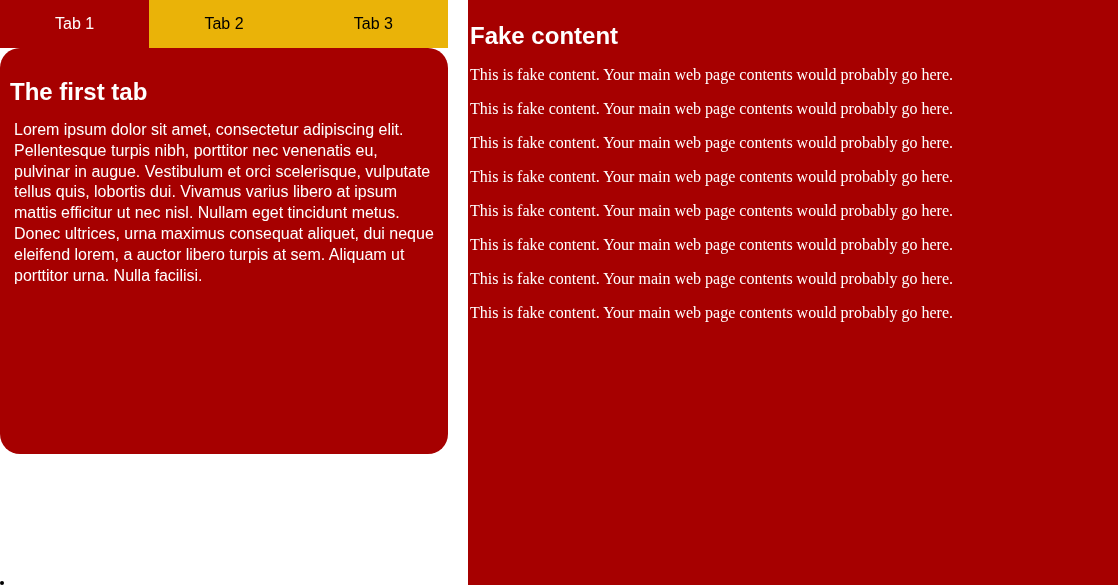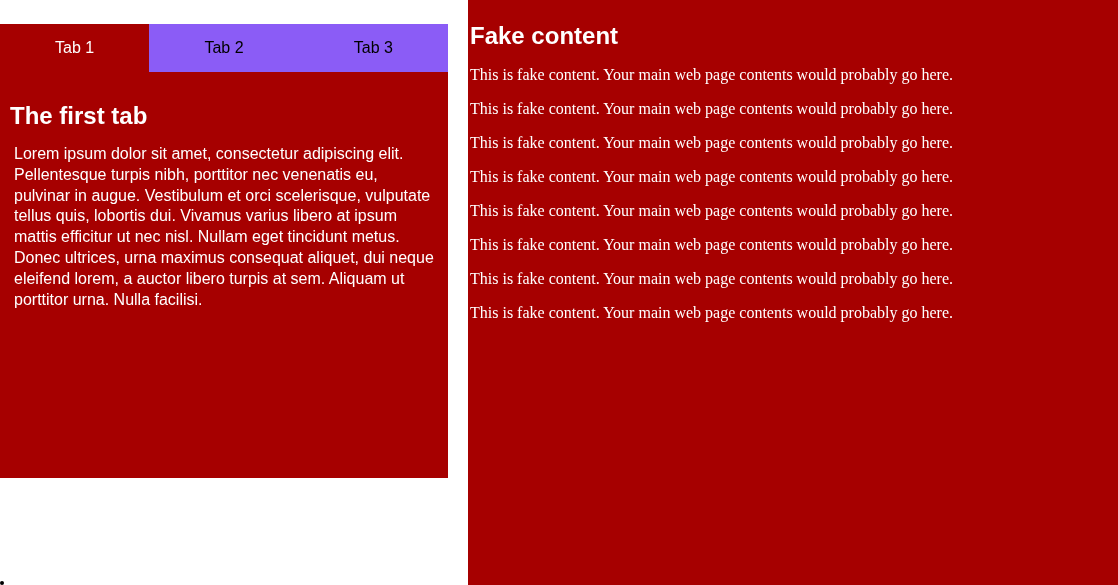--- a/index.html
+++ b/index.html
@@ -20,44 +20,44 @@
       height: 100%;
     }
     .left-panel {
       width: 448px;
       display: flex;
       flex-direction: column;
     }
     .tabs {
       display: flex;
       height: 48px;
-      margin-top: 24px;
     }
     .tab {
       flex: 1;
       display: flex;
       align-items: center;
       justify-content: center;
       font-size: 16px;
       cursor: pointer;
     }
     .tab.active {
       background: #a60000;
       color: #ffffff;
     }
     .tab.inactive {
-      background: #8b5cf6;
+      background: #eab308;
       color: #000000;
     }
     .tab-content {
       background: #a60000;
       color: #ffffff;
       padding: 10px;
       flex: 0 0 auto;
       height: 406px;
+      border-radius: 20px;
     }
     .tab-content h2 {
       font-size: 24px;
       font-weight: bold;
       margin: 20px 0 14px 0;
     }
     .tab-content p {
       font-size: 16px;
       line-height: 1.3;
       margin: 4px;

